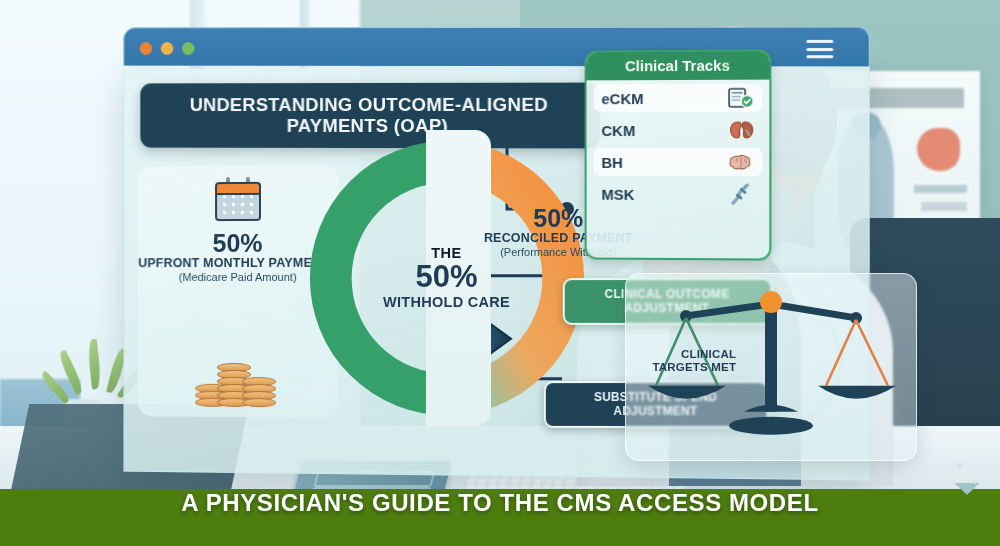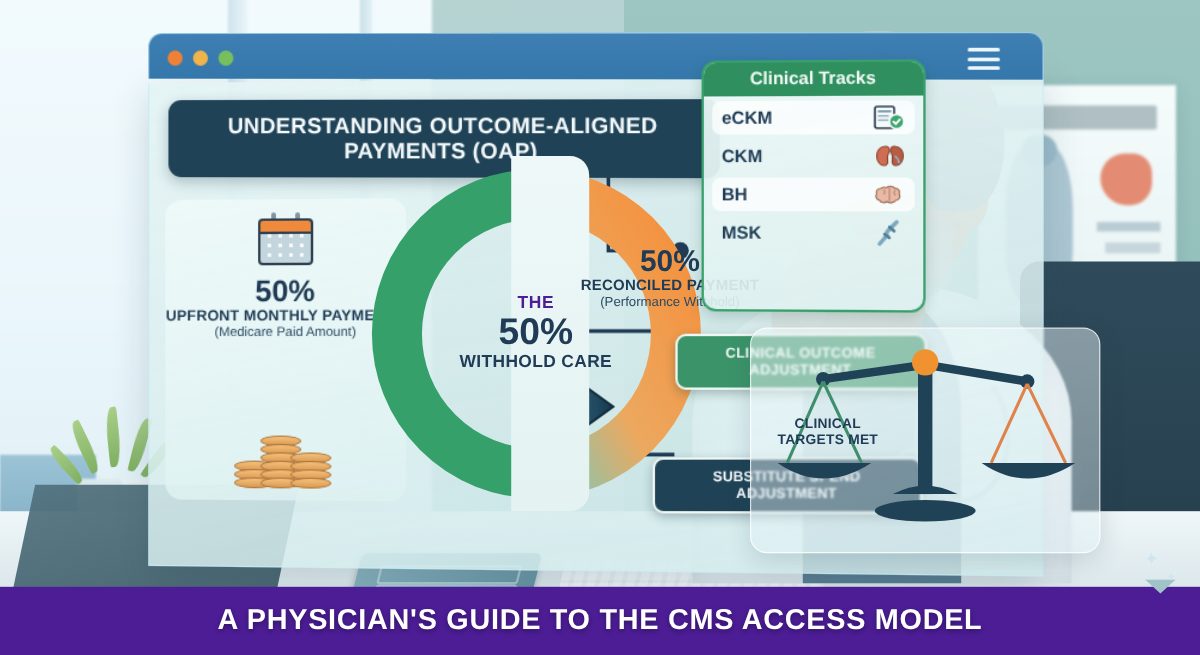--- a/index.html
+++ b/index.html
@@ -155,21 +155,21 @@
   .coins{position:absolute;left:50%;bottom:4%;transform:translateX(-50%);width:86px;height:52px;}
   .stack{position:absolute;bottom:0;width:34px;}
   .coin{height:7px;border-radius:50%;background:linear-gradient(180deg,#f2c17e,#dd9a4f);
     border:1.6px solid #b2763a;margin-top:-2px;}
   .stack.s1{left:0;bottom:0;} .stack.s2{left:22px;bottom:0;} .stack.s3{left:47px;bottom:0;}
 
   .donut{position:absolute;left:24.5%;top:20%;width:40%;height:72%;}
   .donut svg{width:100%;height:100%;overflow:visible;}
   .donut-center{position:absolute;left:21%;top:25%;width:58%;height:50%;
     display:flex;flex-direction:column;align-items:center;justify-content:center;}
-  .dc-the{color:#4c1d95;font-weight:bold;font-size:14.5px;letter-spacing:.5px;}
+  .dc-the{color:#0f172a;font-weight:bold;font-size:14.5px;letter-spacing:.5px;}
   .dc-50{color:#1f3b55;font-weight:bold;font-size:31px;line-height:1.05;}
   .dc-rule{color:#1f3b55;font-weight:bold;font-size:14.5px;line-height:1.15;text-align:center;letter-spacing:.3px;}
   .white-notch{position:absolute;left:43%;top:4%;width:22%;height:92%;
     background:linear-gradient(180deg,#eef8f8,#e4f2f2);border-radius:0 16px 16px 0;}
 
   .right-text{position:absolute;left:46.5%;top:40%;width:26%;text-align:center;}
 
   .tracks{position:absolute;left:63%;top:5%;width:24.5%;height:46%;
     background:linear-gradient(170deg,rgba(236,248,247,.95),rgba(221,240,239,.9));
     border:2px solid #37a06b;border-radius:12px;overflow:hidden;
@@ -193,27 +193,27 @@
 
   .connectors{position:absolute;left:0;top:0;width:100%;height:100%;pointer-events:none;}
 
   
   .scale-card{position:absolute;left:62.5%;top:50%;width:29%;height:34%;
     background:linear-gradient(165deg,rgba(240,250,252,.50),rgba(225,241,245,.40));
     border:1.5px solid rgba(255,255,255,.75);border-radius:14px;
     box-shadow:0 6px 20px rgba(30,60,75,.16);backdrop-filter:blur(1px);}
   .scale-card svg{position:absolute;inset:0;width:100%;height:100%;}
   .scale-lbl{position:absolute;color:#1f3b55;font-weight:bold;font-size:11.5px;
-    line-height:1.15;text-align:center;letter-spacing:.2px;}
+    line-height:1.15;text-align:right;letter-spacing:.2px;}
   .scale-lbl.l{left:6%;top:40%;width:32%;}
   .scale-lbl.r{right:6%;top:40%;width:32%;}
 
   
   .banner{position:absolute;left:0;bottom:0;width:100%;height:10.5%;
-    background:#4c1d95;display:flex;align-items:center;justify-content:center;}
+    background:#4d7c0f;display:flex;justify-content:center;}
   .banner .t{color:#ffffff;font-weight:bold;font-size:24px;letter-spacing:.6px;
     text-shadow:0 2px 4px rgba(0,0,0,.35);}
   .banner-notch{position:absolute;right:2%;top:-6px;width:26px;height:12px;background:#9fc3c6;
     clip-path:polygon(0 0,100% 0,50% 100%);}
   .sparkle{position:absolute;color:#cfe6ef;font-size:15px;opacity:.9;}
 </style>
 </head>
 <body>
 
 <div class="stage">

